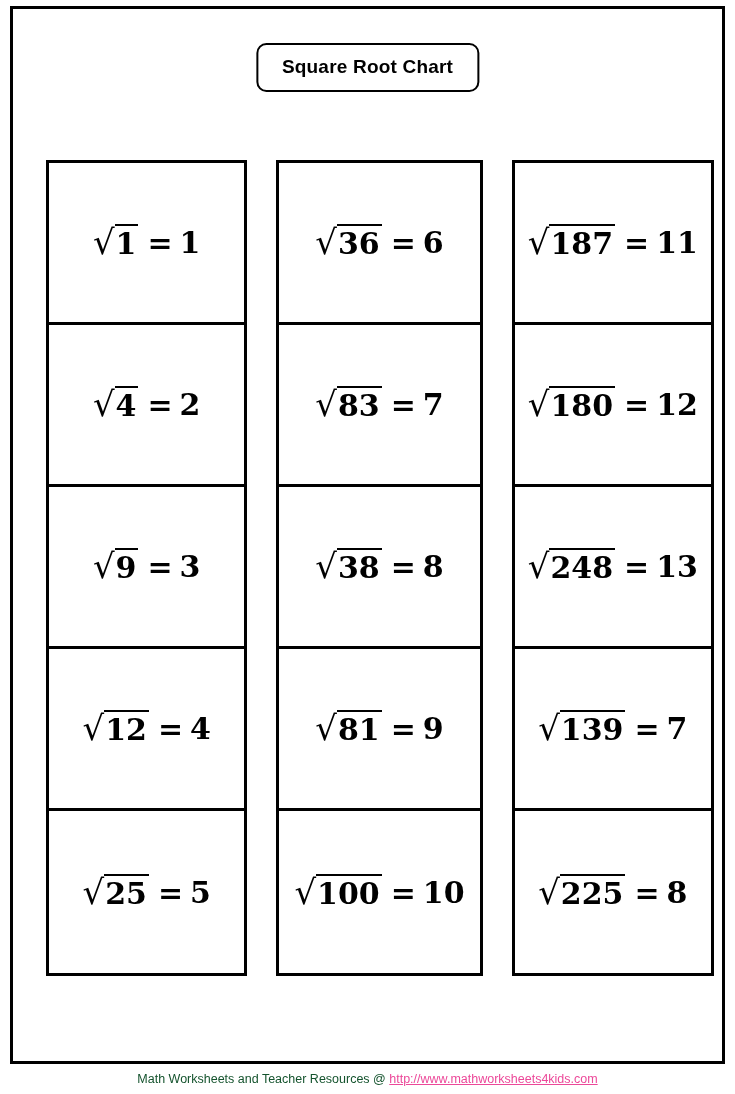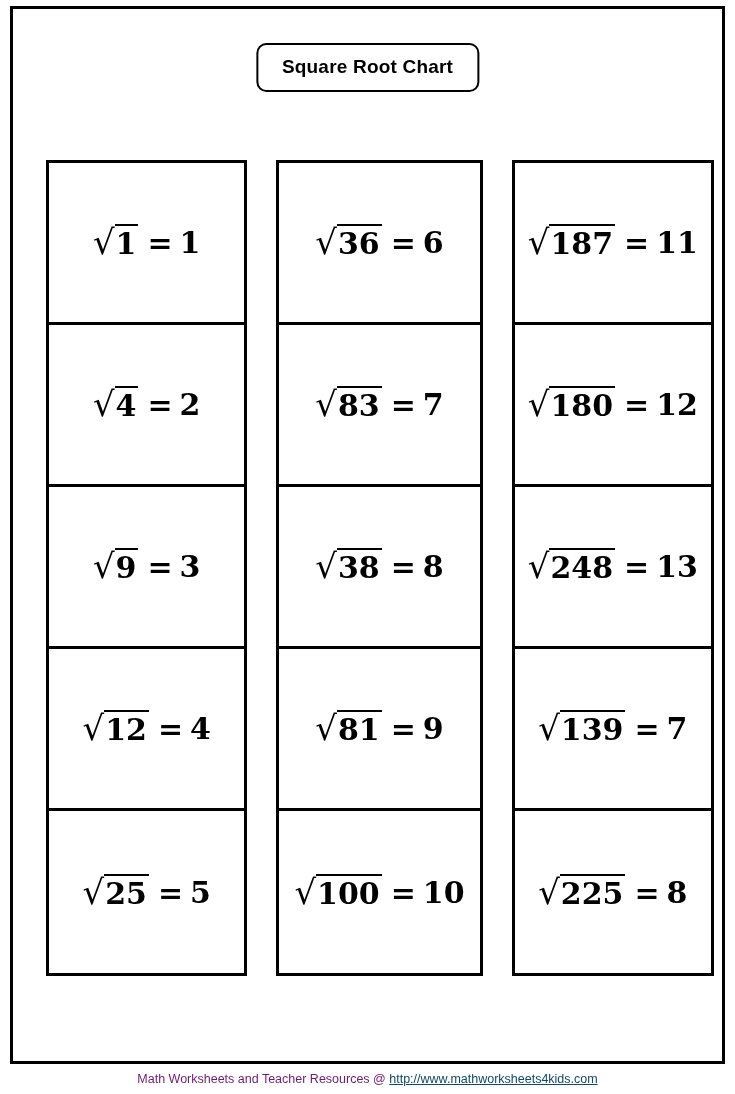--- a/index.html
+++ b/index.html
@@ -135,24 +135,24 @@
     position: absolute;
     left: 0;
     top: 1072px;
     width: 735px;
     text-align: center;
     font-family: "Liberation Sans", sans-serif;
     font-size: 12.5px;
     color: #111111;
   }
   .footer a {
-    color: #0c4a6e;
+    color: #ec4899;
     text-decoration: underline;
   }
-  .footer .lead { color: #701a75; }
+  .footer .lead { color: #14532d; }
 </style>
 </head>
 <body>
 
 <div class="page">
   <div class="sheet-border">
 
     <div class="title-box">
       <span class="title-text">Square Root Chart</span>
     </div>

